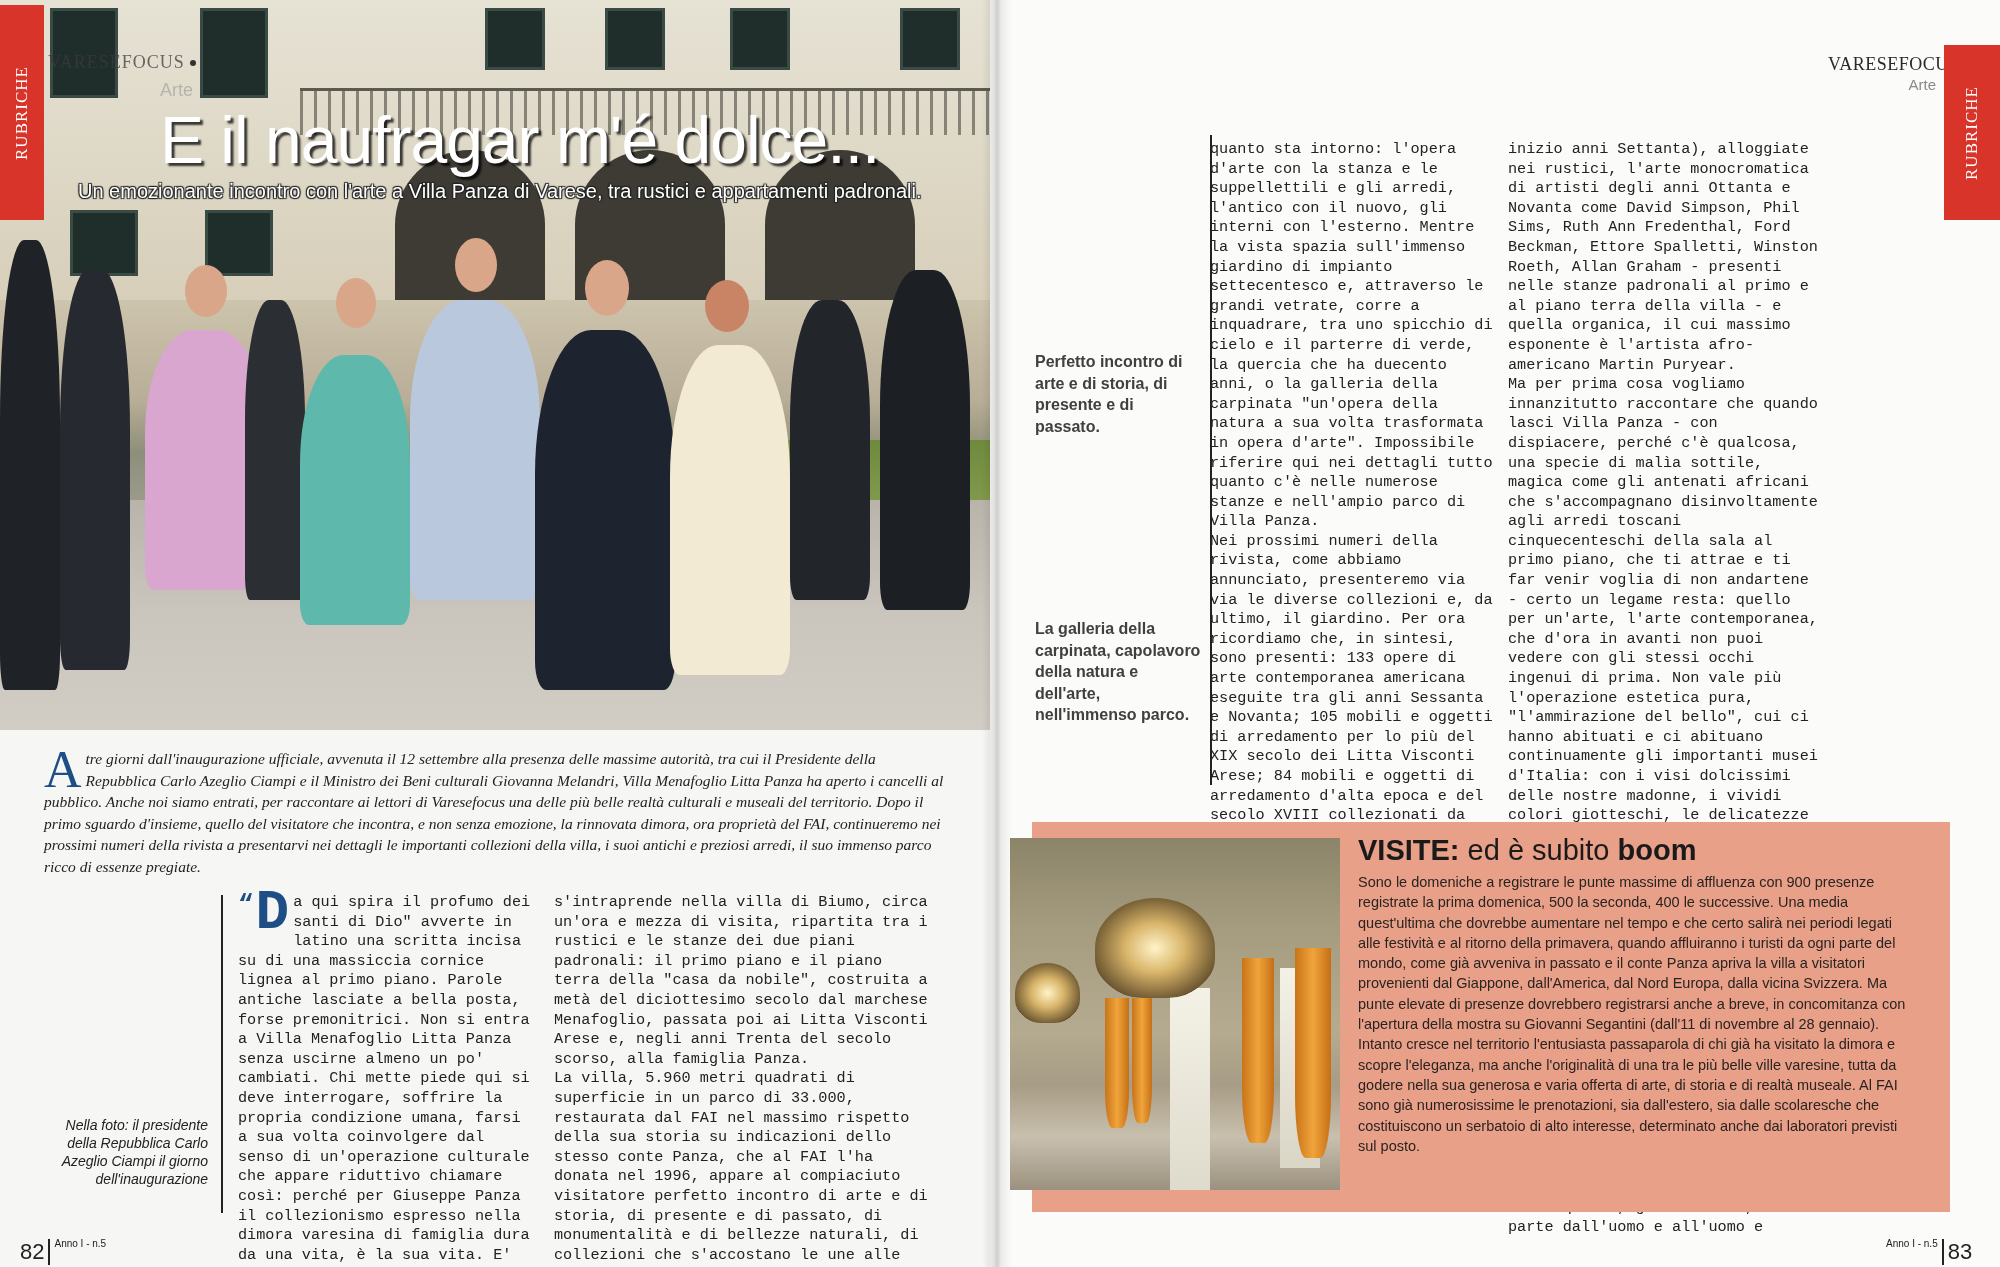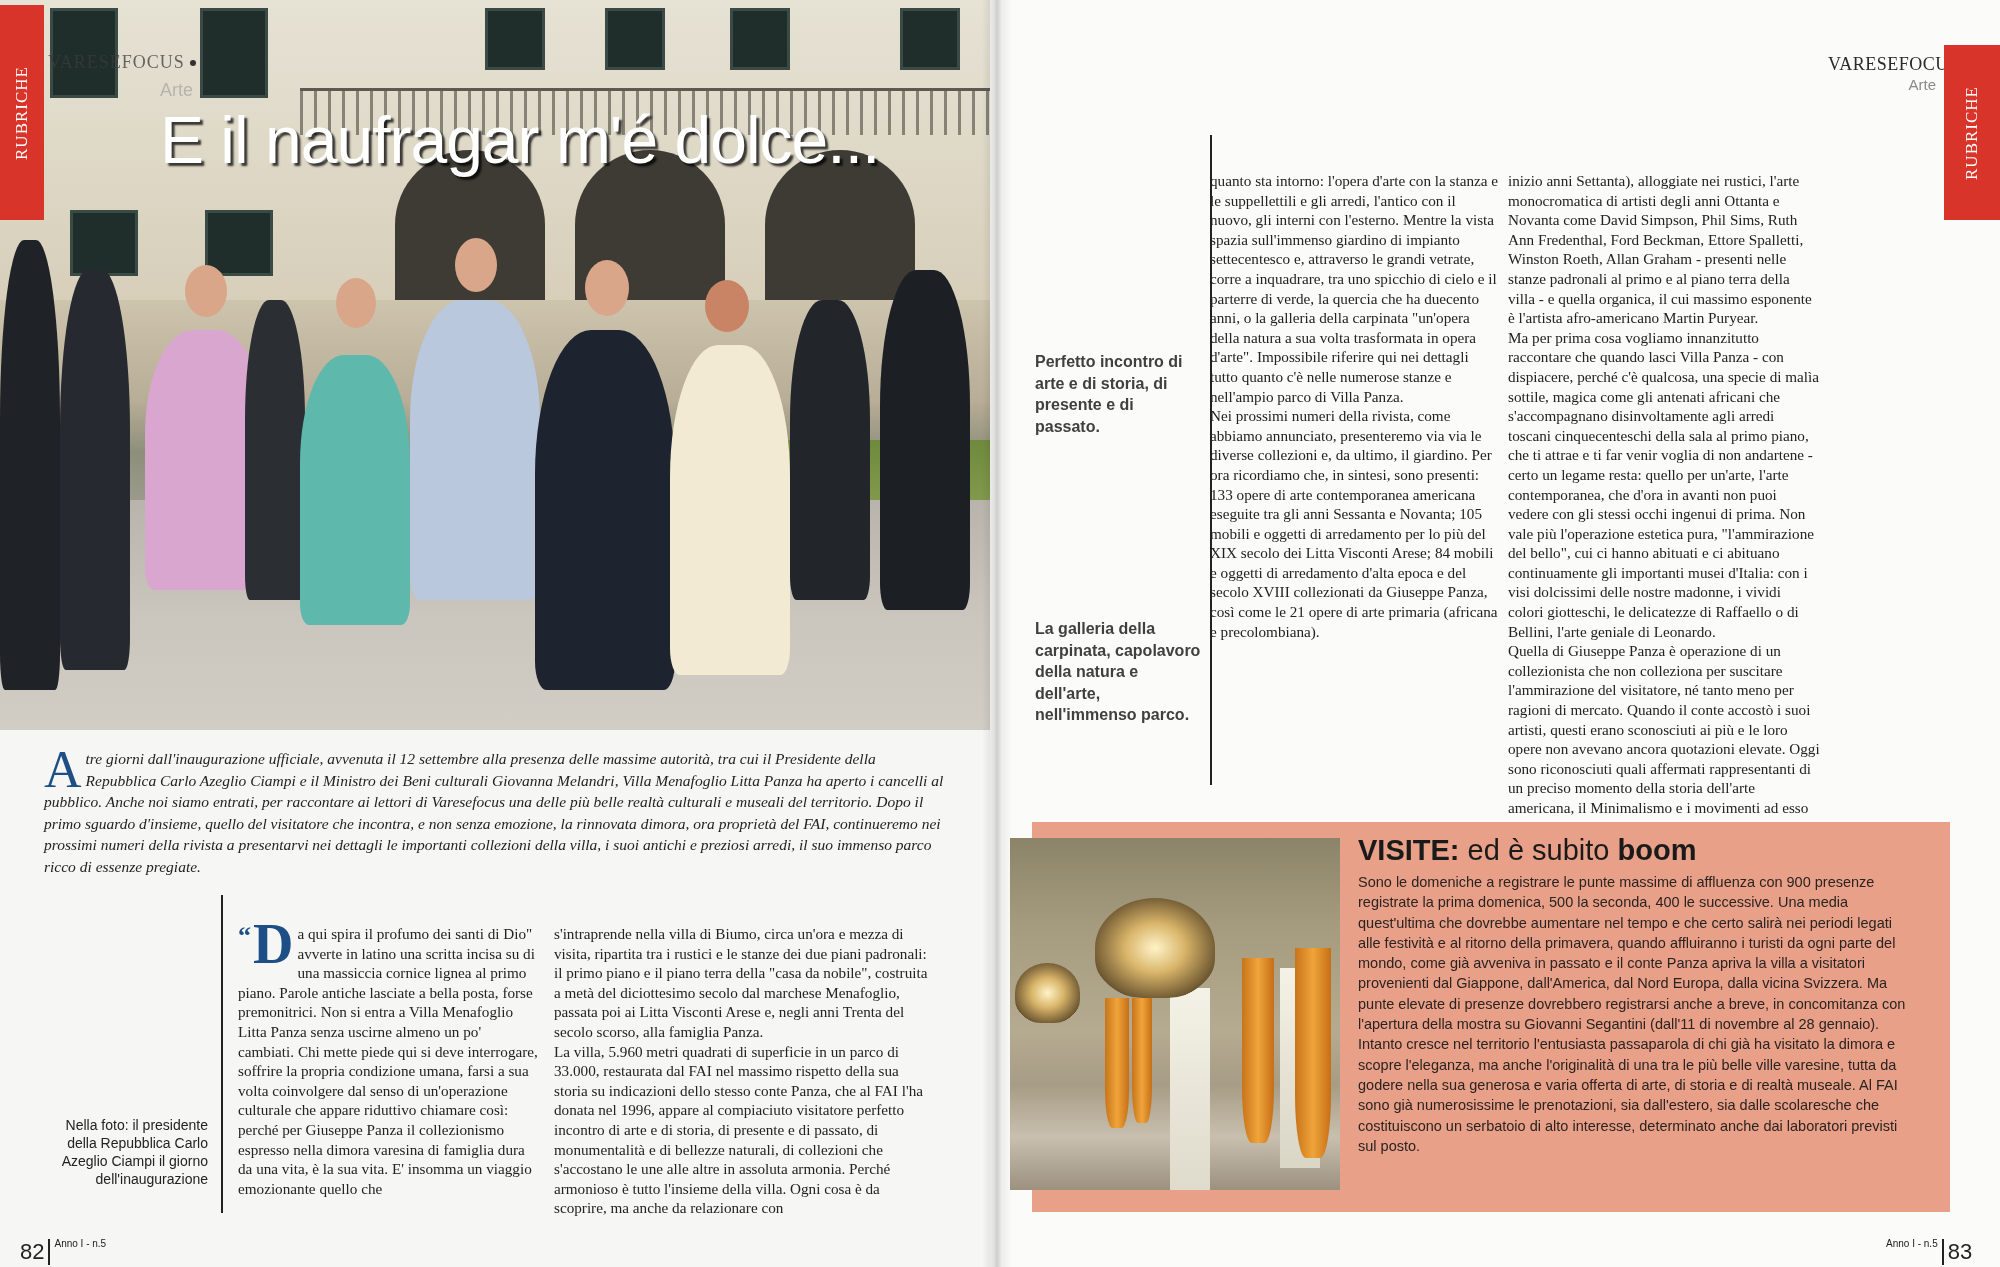--- a/index.html
+++ b/index.html
@@ -32,24 +32,24 @@
   .dot-left { position:absolute; left:190px; top:60px; width:6px; height:6px; border-radius:50%; background:#333; z-index:3; }
 
   .headline { position:absolute; left:160px; top:102px; font-family:"Liberation Sans", sans-serif; font-size:66px; color:#fff; text-shadow:3px 3px 2px rgba(0,0,0,0.75); letter-spacing:-1px; z-index:3; white-space:nowrap; }
   .subhead { position:absolute; left:78px; top:180px; font-family:"Liberation Sans", sans-serif; font-size:20px; color:#fff; text-shadow:1px 1px 1px #222, -1px -1px 1px #222, 1px -1px 1px #222, -1px 1px 1px #222; z-index:3; white-space:nowrap; }
 
   .intro { position:absolute; left:44px; top:748px; width:900px; font-style:italic; font-size:15.5px; line-height:21.5px; color:#222; font-family:"Liberation Serif", serif; }
   .intro .dropcap { float:left; font-size:52px; line-height:40px; color:#1d4f86; margin-right:4px; margin-top:2px; font-style:normal; }
 
   .pullquote { position:absolute; font-family:"Liberation Sans", sans-serif; font-weight:bold; color:#404040; }
   .pq1 { left:48px; top:918px; width:170px; font-size:17.5px; line-height:22px; }
-  .caption { position:absolute; left:40px; top:1116px; width:168px; text-align:right; font-family:"Liberation Sans", sans-serif; font-size:14px; line-height:18px; color:#222; }
+  .caption { position:absolute; left:40px; top:1116px; width:168px; text-align:right; font-family:"Liberation Sans", sans-serif; font-style:italic; font-size:14px; line-height:18px; color:#222; }
   .vrule { position:absolute; width:2px; background:#222; }
 
-  .col { position:absolute; font-family:Liberation Serif, serif; font-size:15.2px; line-height:19.6px; color:#222;margin-top:31px; }
+  .col { position:absolute; font-family:Liberation Mono, monospace; font-size:15.2px; line-height:19.6px; color:#222; }
   .col p { margin:0; }
   .col1 { left:238px; top:893px; width:300px; }
   .col2 { left:554px; top:893px; width:380px; }
   .col1 .dcap { float:left; font-size:56px; line-height:44px; color:#1d4f86; margin:-2px 4px 0 0; font-weight:bold; }
   .col1 .dq { color:#1d4f86; font-weight:bold; font-size:26px; float:left; line-height:24px; margin-right:2px; }
 
   .folio { position:absolute; font-family:"Liberation Sans", sans-serif; color:#222; display:flex; align-items:flex-end; }
   .folio .num { font-size:22px; }
   .folio .bar { width:2px; height:26px; background:#222; margin:0 4px; }
   .folio .issue { font-size:10px; margin-bottom:16px; }
@@ -115,20 +115,21 @@
     <div class="person" style="left:880px;top:270px;width:90px;height:340px;background:#1c1f24;"></div>
   </div>
 
   <div class="rubriche-tab tab-left">
       <span>RUBRICHE</span>
     </div>
   <div class="brand-left">VARESEFOCUS</div>
   <div class="dot-left"></div>
   <div class="brand-left-sub">Arte</div>
   <div class="headline">E il naufragar m'é dolce...</div>
+  <div class="subhead">Un emozionante incontro con l'arte a Villa Panza di Varese, tra rustici e appartamenti padronali.</div>
 
   <div class="intro">
     <span class="dropcap">A</span><span> tre giorni dall'inaugurazione ufficiale, avvenuta il 12 settembre alla presenza delle massime autorità, tra cui il Presidente della Repubblica Carlo Azeglio Ciampi e il Ministro dei Beni culturali Giovanna Melandri, Villa Menafoglio Litta Panza ha aperto i cancelli al pubblico. Anche noi siamo entrati, per raccontare ai lettori di Varesefocus una delle più belle realtà culturali e museali del territorio. Dopo il primo sguardo d'insieme, quello del visitatore che incontra, e non senza emozione, la rinnovata dimora, ora proprietà del FAI, continueremo nei prossimi numeri della rivista a presentarvi nei dettagli le importanti collezioni della villa, i suoi antichi e preziosi arredi, il suo immenso parco ricco di essenze pregiate.</span>
   </div>
 
   <div class="caption">Nella foto: il presidente della Repubblica Carlo Azeglio Ciampi il giorno dell'inaugurazione</div>
   <div class="vrule" style="left:221px;top:895px;height:318px;"></div>
 
   <div class="col col1">
     <span class="dq">“</span><span class="dcap">D</span><span>a qui spira il profumo dei santi di Dio" avverte in latino una scritta incisa su di una massiccia cornice lignea al primo piano. Parole antiche lasciate a bella posta, forse premonitrici. Non si entra a Villa Menafoglio Litta Panza senza uscirne almeno un po' cambiati. Chi mette piede qui si deve interrogare, soffrire la propria condizione umana, farsi a sua volta coinvolgere dal senso di un'operazione culturale che appare riduttivo chiamare così: perché per Giuseppe Panza il collezionismo espresso nella dimora varesina di famiglia dura da una vita, è la sua vita. E' insomma un viaggio emozionante quello che</span>

